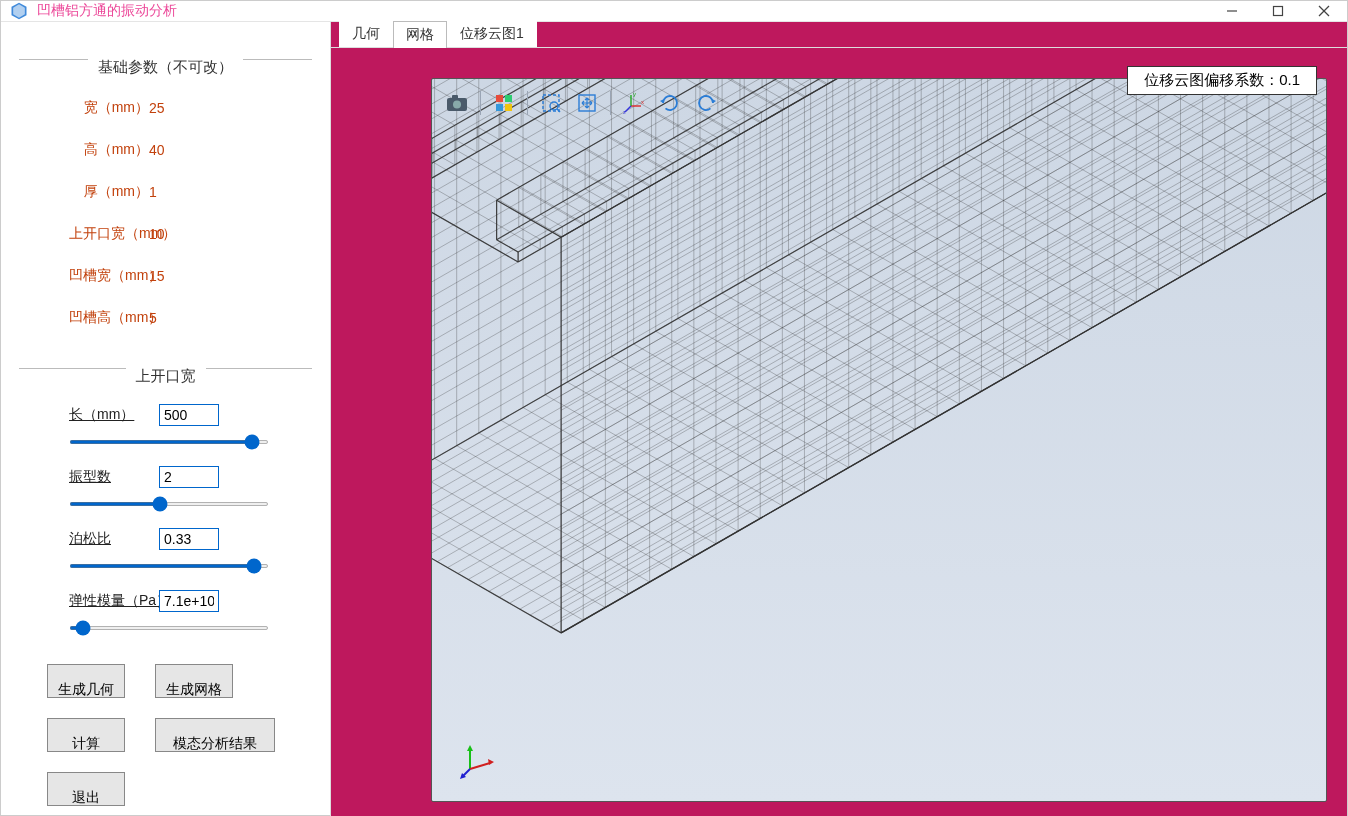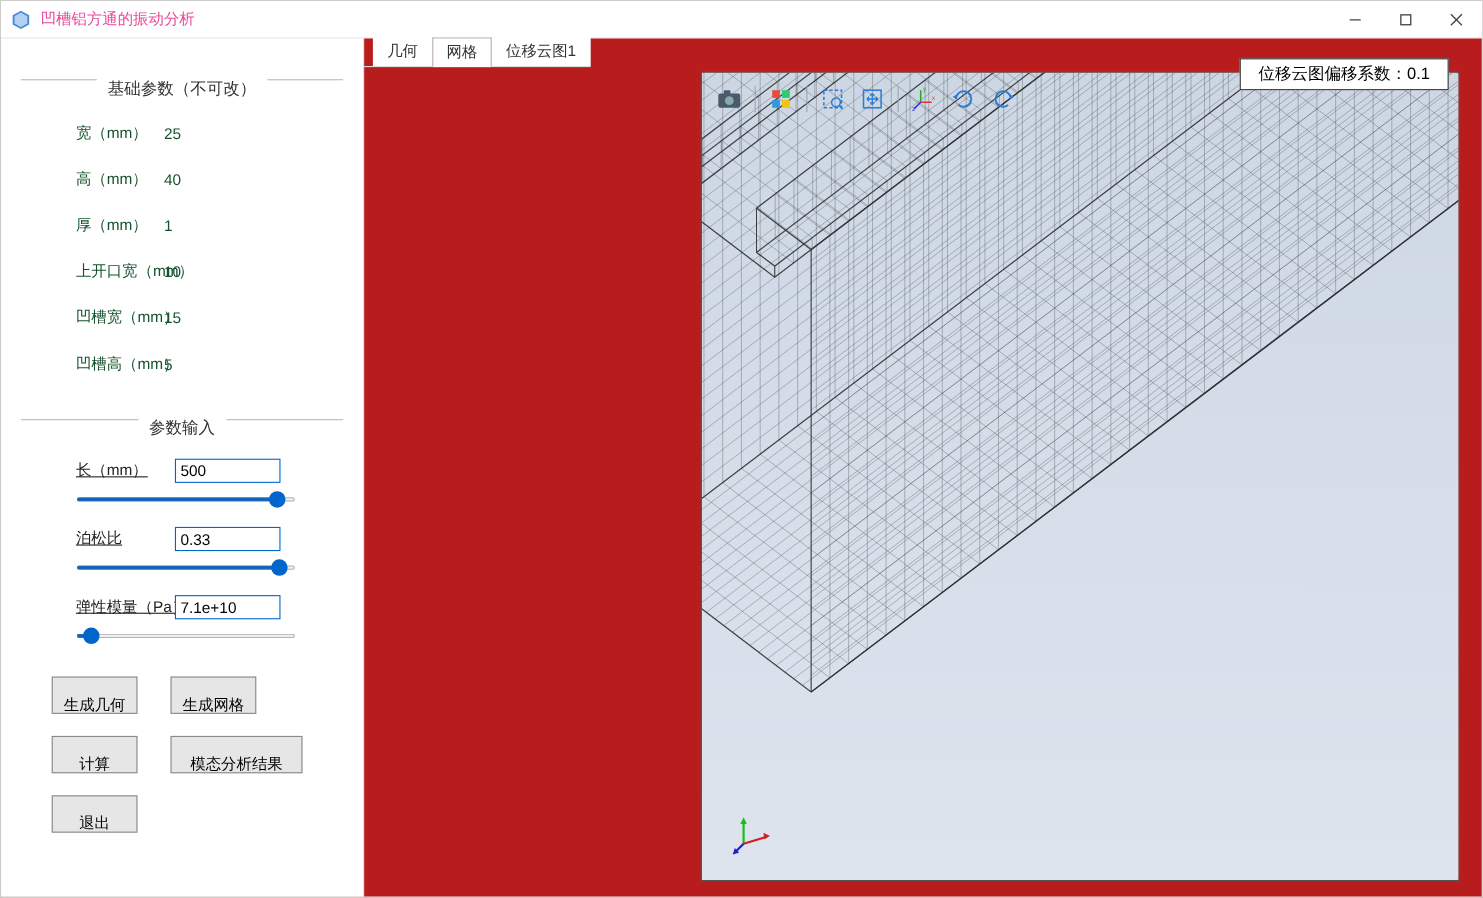--- a/index.html
+++ b/index.html
@@ -14,36 +14,36 @@
     .win-btn { width: 46px; height: 100%; display: flex; align-items: center; justify-content: center; color: #555; }
     
     .body { flex: 1; display: flex; }
     
     .sidebar { width: 330px; border-right: 1px solid #ddd; padding: 10px 18px; display: flex; flex-direction: column; gap: 4px; position: relative; }
     
     .section-header { display: flex; align-items: center; margin: 10px 0 8px; font-size: 15px; color: #333; }
     .section-header .line { flex: 1; height: 1px; background: #bbb; }
     .section-header .label { padding: 0 10px; white-space: nowrap; margin-top: 16px; }
     
-    .fixed-row { display: flex; align-items: center; font-size: 14px; color: #14532d; padding: 10px 0; }
+    .fixed-row { display: flex; align-items: center; font-size: 14px; color: #c2410c; padding: 10px 0; text-align: right; }
     .fixed-row .plabel { width: 130px; padding-left: 50px; white-space: nowrap; }
     .fixed-row .pval { }
     
     .input-block { margin: 6px 0 8px; }
     .input-row { display: flex; align-items: center; font-size: 14px; color: #222; padding-left: 50px; }
     .input-row .ilabel { width: 90px; white-space: nowrap; text-decoration: underline; }
-    .input-row input[type=text] { width: 96px; height: 22px; border: 1.5px solid #0066cc; padding: 1px 4px; font-family: inherit; font-size: 14px; }
+    .input-row input[type=text] { width: 60px; height: 22px; border: 1.5px solid #0066cc; padding: 1px 4px; font-family: inherit; font-size: 14px; }
     .slider-row { padding: 4px 50px 0; }
     .slider-row input[type=range] { width: 200px; accent-color: #0066cc; height: 4px; }
     
     .ops { display: flex; flex-wrap: wrap; gap: 20px 30px; padding: 18px 28px 0; }
     .ops button { min-width: 78px; height: 14px; background: #e6e6e6; border: 1px solid #888; font-size: 14px; padding: 16px 8px; cursor: pointer; }
     .ops .exit-row { width: 100%; display: flex; justify-content: flex-start; }
     
-    .main { flex: 1; display: flex; flex-direction: row; background: #b91c1c; }
+    .main { flex: 1; display: flex; flex-direction: column; background: #be185d; }
     
     .tabs { height: 26px; display: flex; align-items: flex-end; padding-left: 8px; font-size: 14px; border-bottom: 1px solid #ddd; gap: 0; }
     .tab { padding: 4px 12px; border: 1px solid transparent; border-bottom: none; cursor: pointer; color: #333; background: #fff; }
     .tab.active { border-color: #bbb; background: #fff; position: relative; top: 1px; }
     
     .viewport-wrap { flex: 1; padding: 30px 20px 14px 100px; position: relative; }
     .viewport { width: 100%; height: 100%; background: linear-gradient(#cdd7e4, #dde4ee); border: 1px solid #555; position: relative; overflow: hidden; border-radius: 2px; }
     
     .overlay-box { position: absolute; top: 18px; right: 30px; background: #fff; border: 1px solid #333; padding: 4px 16px; font-size: 15px; z-index: 5; }
     
@@ -117,30 +117,37 @@
           <span class="plabel">凹槽宽（mm）</span>
           <span class="pval">15</span>
         </div>
       <div class="fixed-row">
           <span class="plabel">凹槽高（mm）</span>
           <span class="pval">5</span>
         </div>
 
       <div class="section-header">
         <span class="line"></span>
-          <span class="label">参数输入</span>
+          <span class="label">上开口宽</span>
           <span class="line"></span>
       </div>
 
       <div class="input-block">
         <div class="input-row">
             <span class="ilabel">长（mm）</span>
             <input type="text" value="500" style="">
           </div>
         <div class="slider-row"><input type="range" min="0" max="100" value="95" style=""></div>
+      </div>
+      <div class="input-block">
+        <div class="input-row">
+            <span class="ilabel">振型数</span>
+            <input type="text" value="2" style="">
+          </div>
+        <div class="slider-row"><input type="range" min="0" max="100" value="45" style=""></div>
       </div>
       <div class="input-block">
         <div class="input-row">
             <span class="ilabel">泊松比</span>
             <input type="text" value="0.33" style="">
           </div>
         <div class="slider-row"><input type="range" min="0" max="100" value="96" style=""></div>
       </div>
       <div class="input-block">
         <div class="input-row">

